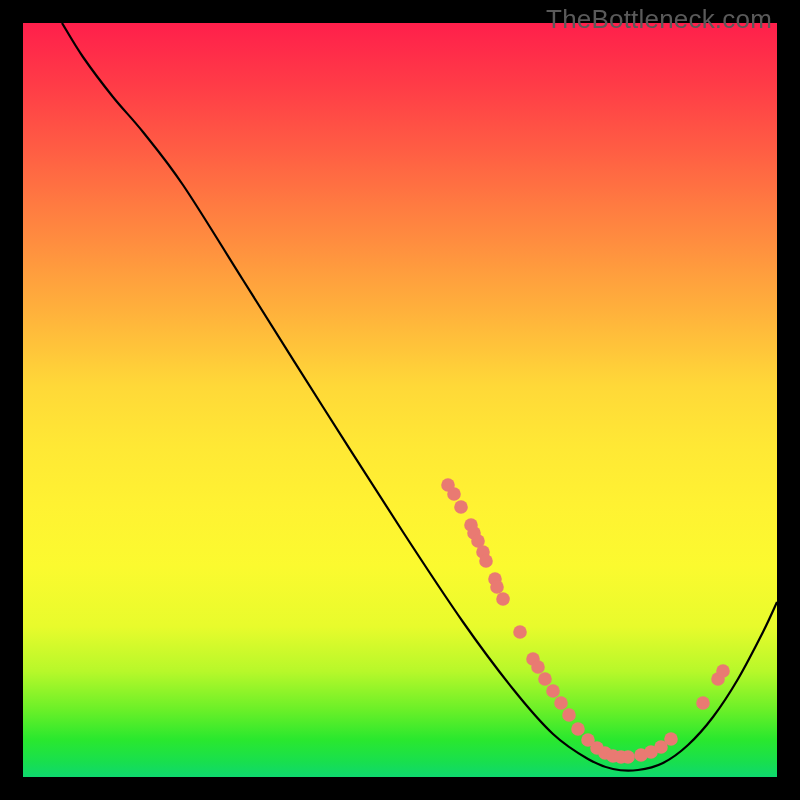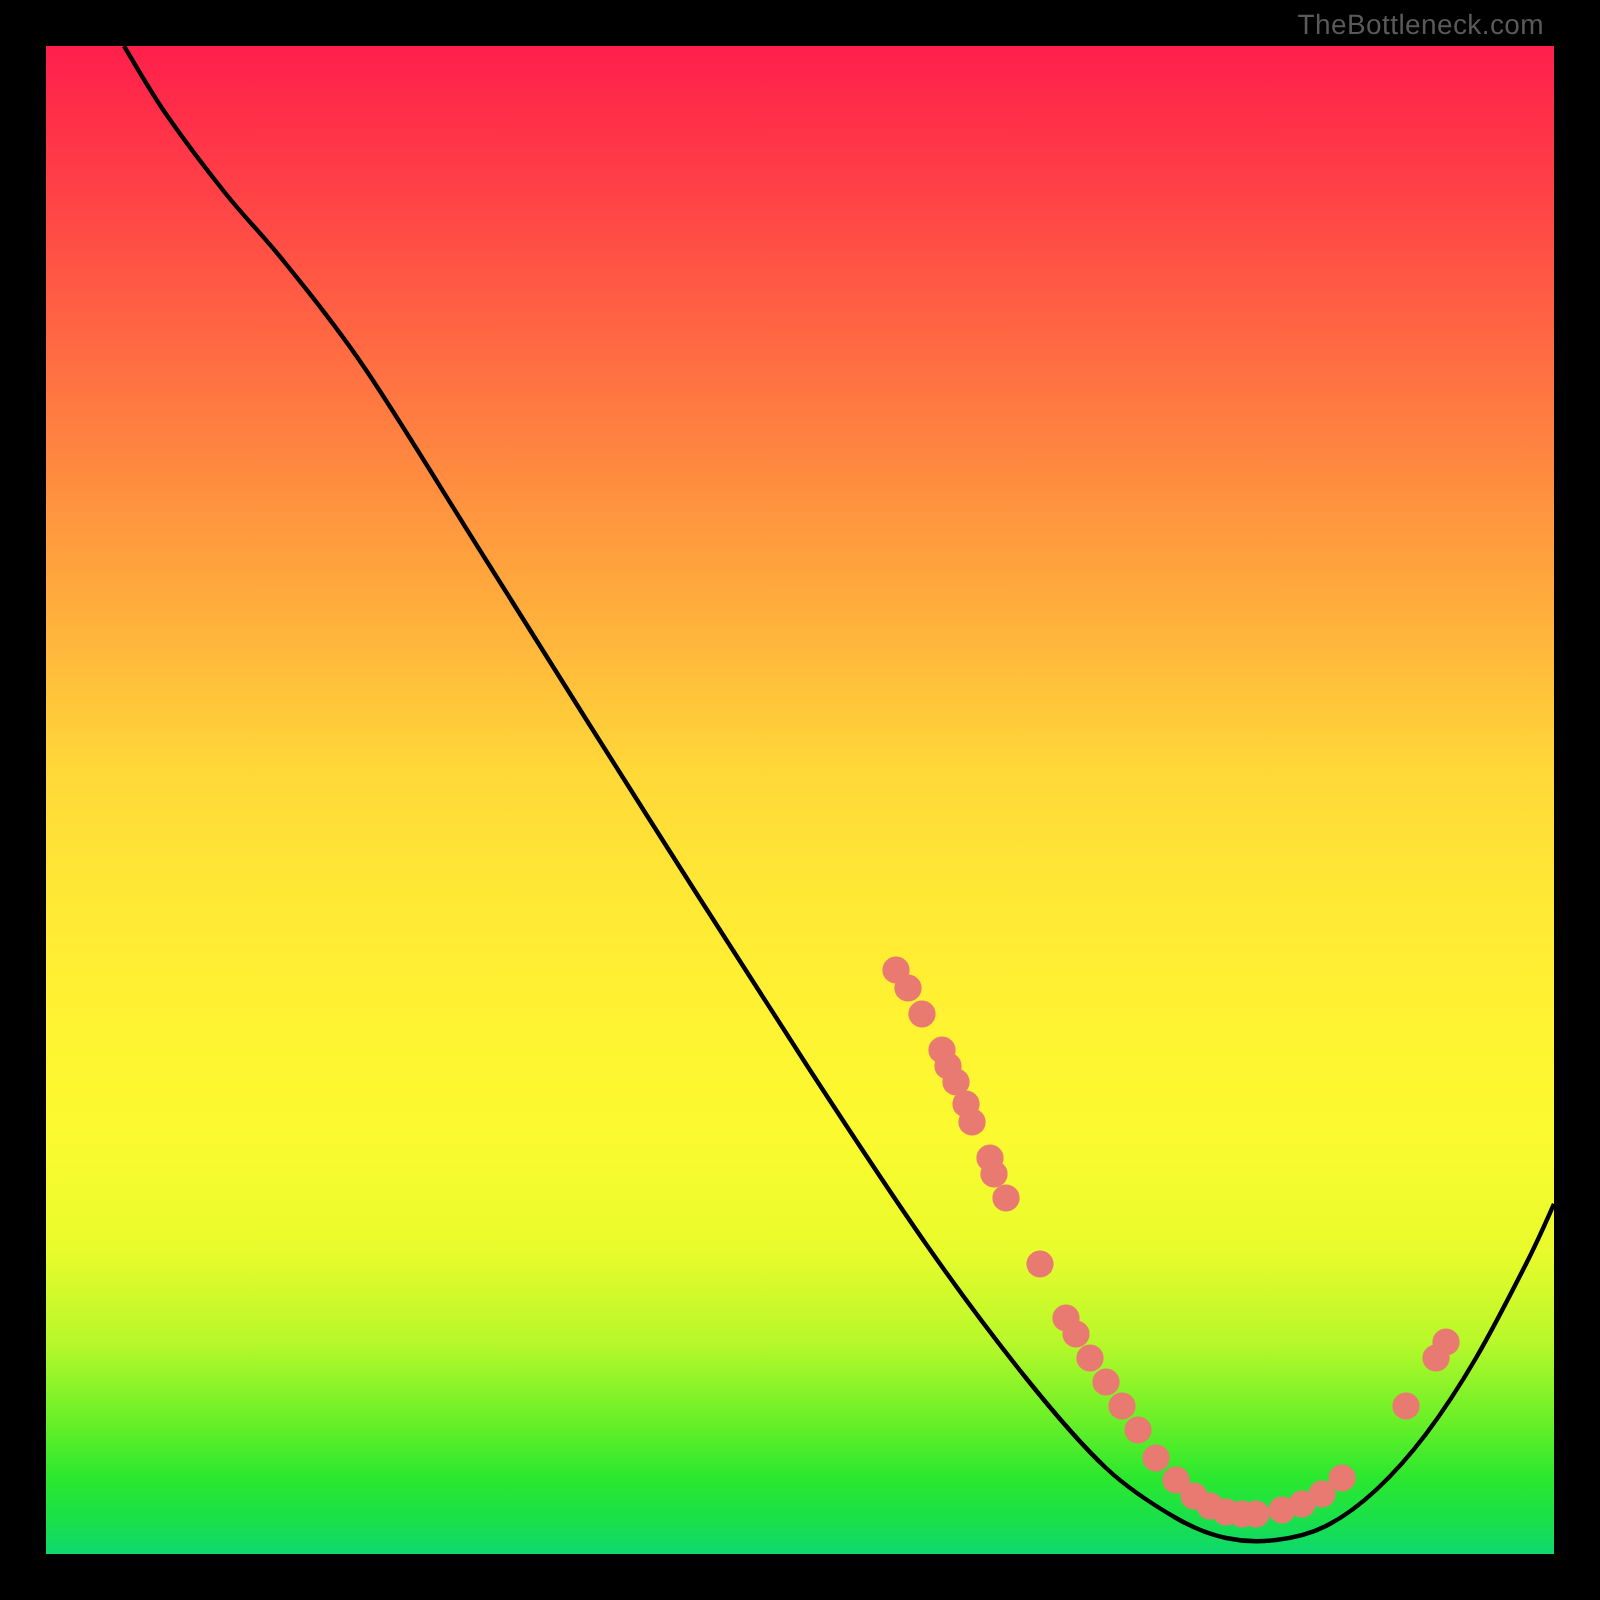--- a/index.html
+++ b/index.html
@@ -34,21 +34,21 @@
       #2ae82e 95%,
       #18df4e 98%,
       #0ed86e 100%
     );
   }
   .watermark {
     position: absolute;
     top: 4px;
     right: 28px;
     color: #5a5a5a;
-    font-size: 14px;
+    font-size: 26px;
     font-weight: 500;
     letter-spacing: 0.2px;
     z-index: 50;
     user-select: none;
   }
   svg.plot {
     position: absolute;
     left: 0;
     top: 0;
     width: 754px;

